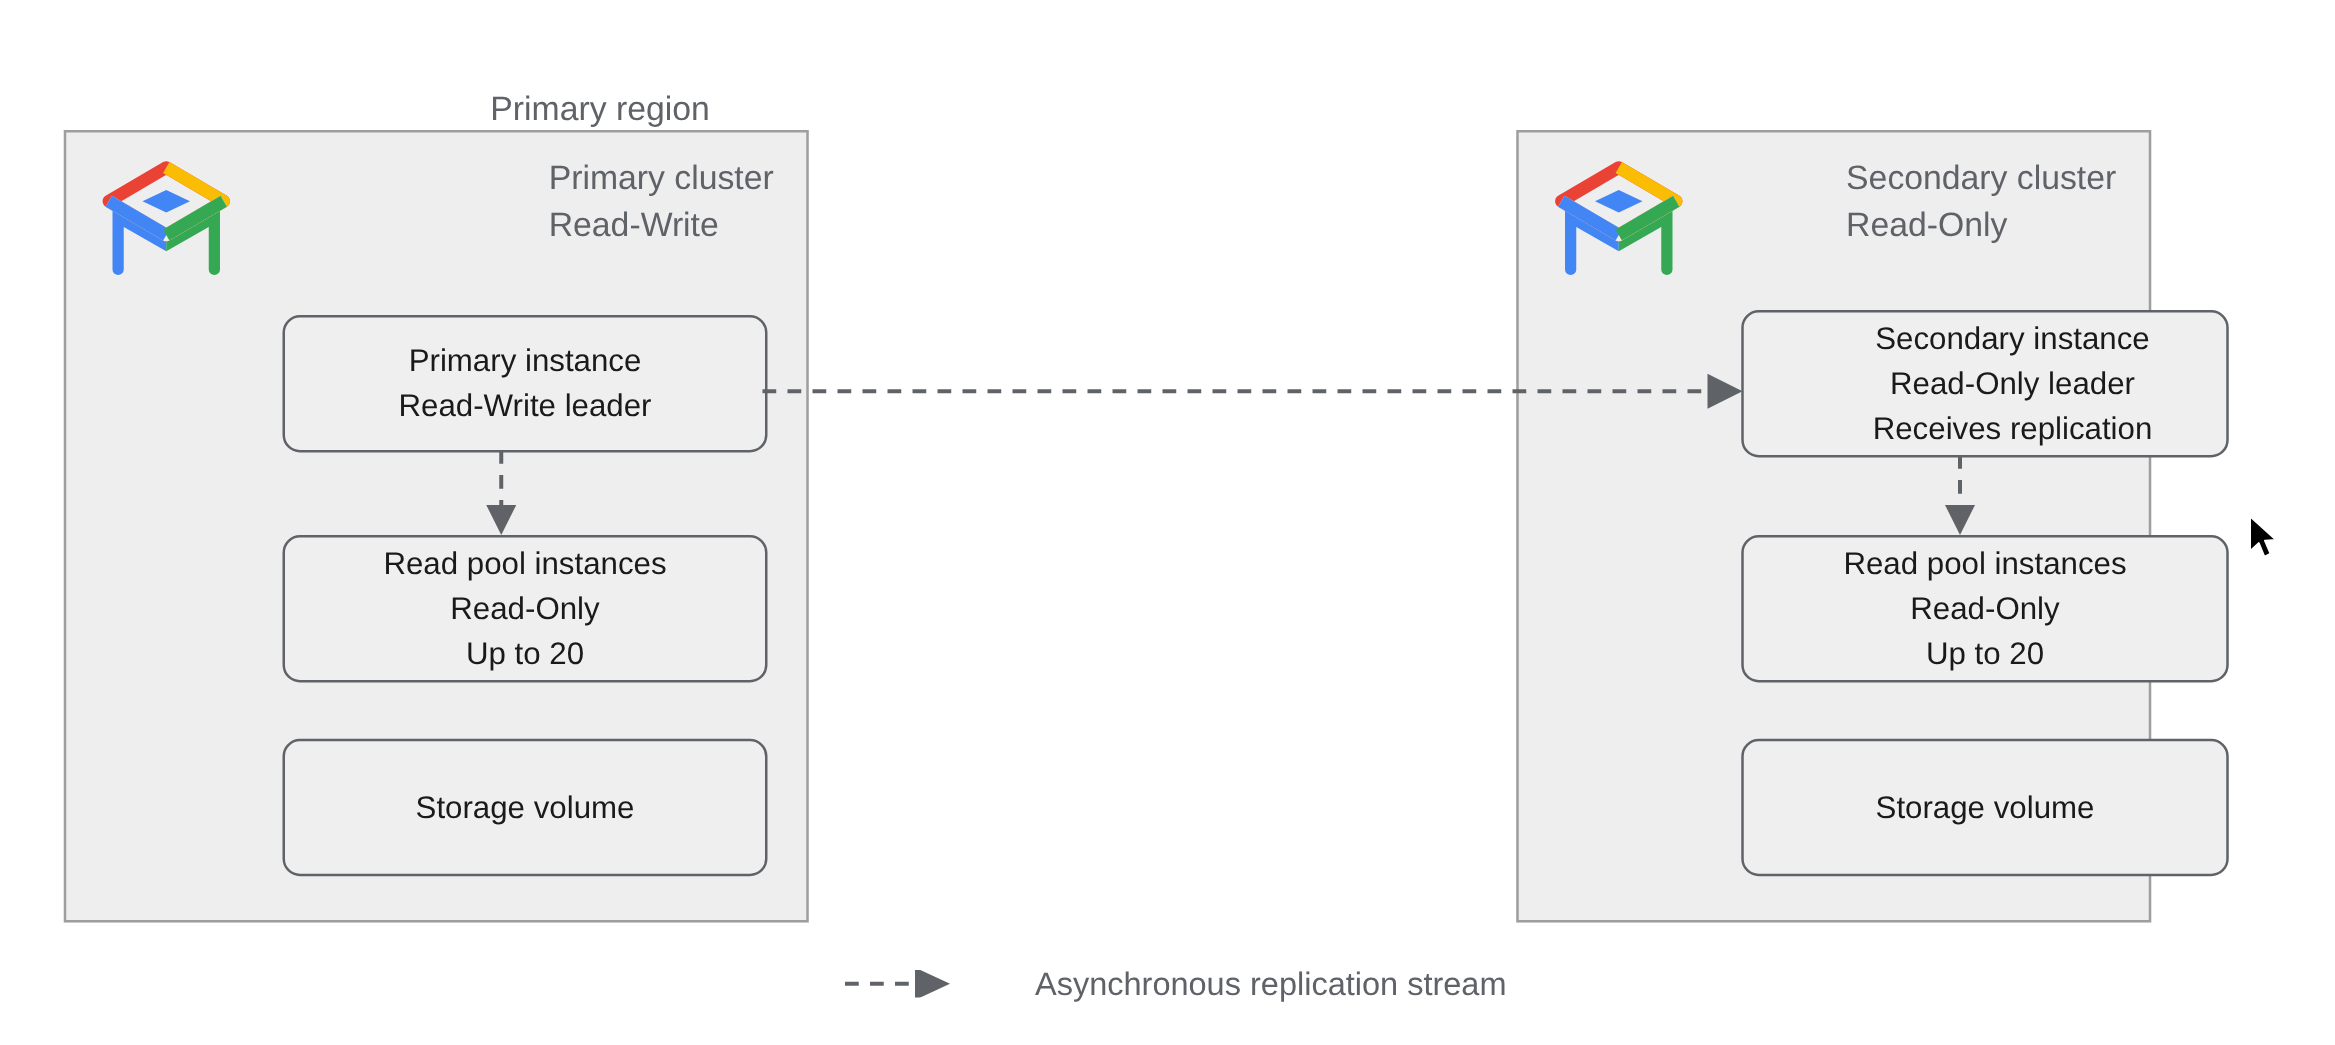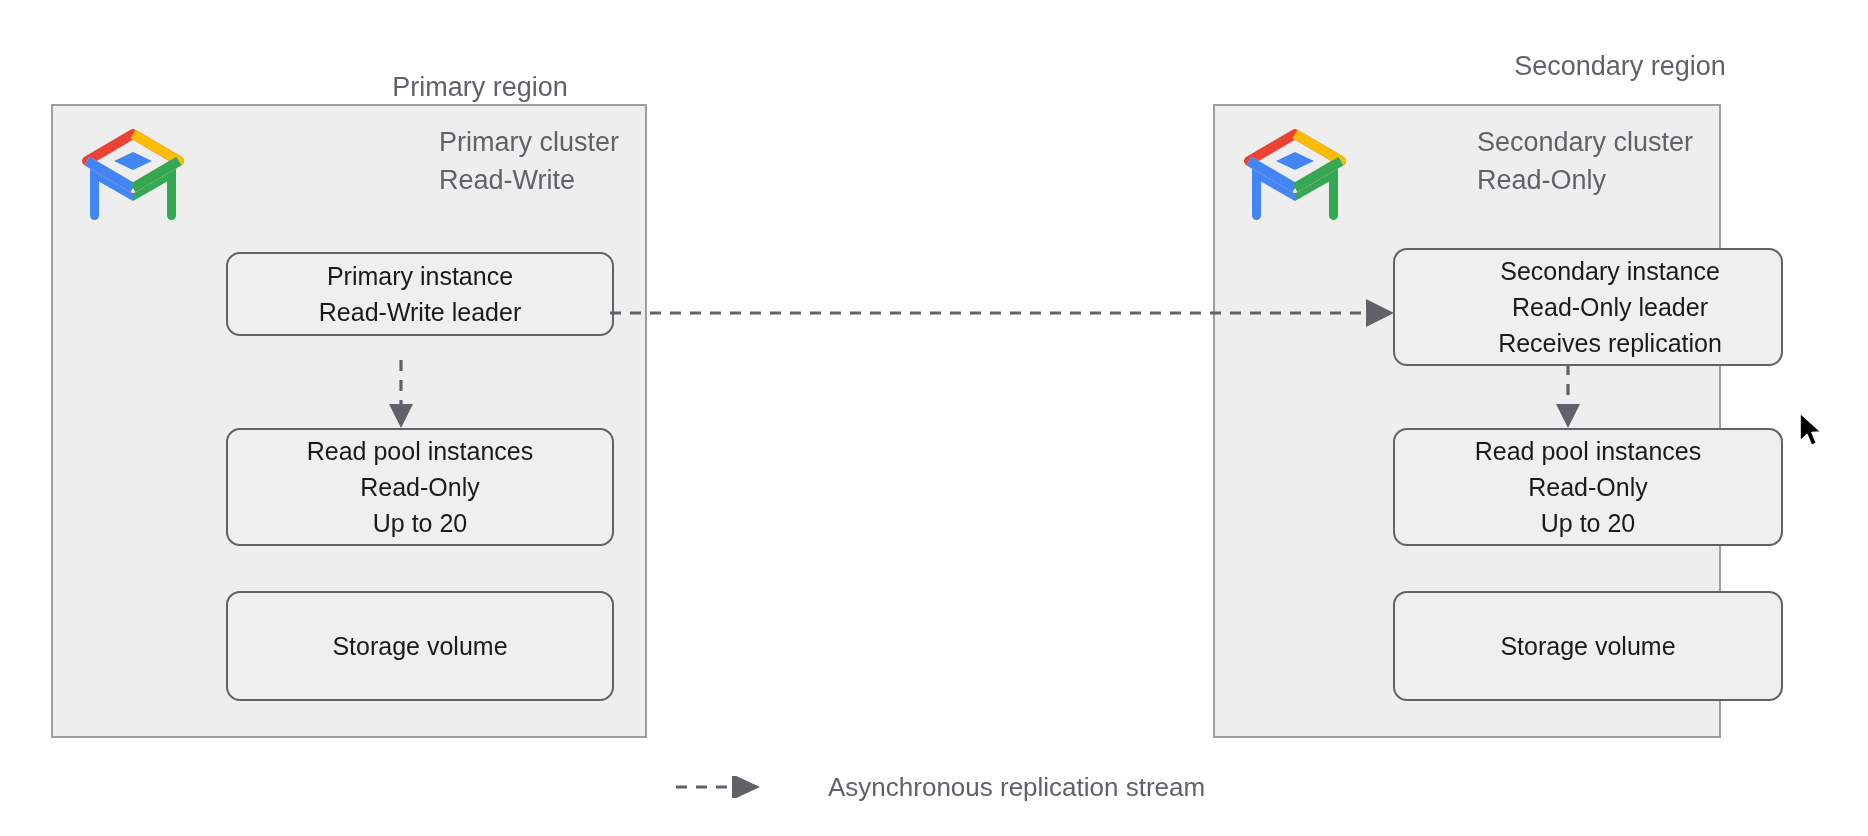--- a/index.html
+++ b/index.html
@@ -74,21 +74,21 @@
     align-items: center;
     justify-content: center;
     color: #1a1a1a;
     font-size: 25px;
     line-height: 36px;
     text-align: center;
     white-space: pre-line;
   }
 
   
-  #node-primary-instance   { left: 173px; top: 146px; width: 388px; height: 84px; }
+  #node-primary-instance   { left: 173px; top: 146px; width: 388px; height: 110px; }
   #node-primary-readpool   { left: 173px; top: 322px; width: 388px; height: 118px; }
   #node-primary-storage    { left: 173px; top: 485px; width: 388px; height: 110px; }
   
   #node-secondary-instance { left: 178px; top: 142px; width: 390px; height: 118px; padding-left: 44px; }
   #node-secondary-readpool { left: 178px; top: 322px; width: 390px; height: 118px; }
   #node-secondary-storage  { left: 178px; top: 485px; width: 390px; height: 110px; }
 
   
   .connector-svg {
     position: absolute;
@@ -168,21 +168,20 @@
 Up to 20</div>
 
     <div id="node-primary-storage" class="node-box">Storage volume</div>
 
     <svg class="connector-svg" style="left:320px; top:254px; width:96px; height:74px;" viewBox="0 0 96 74">
       <line class="conn-line" x1="28" y1="0" x2="28" y2="48"></line>
       <polygon class="conn-head" points="28,68 16,44 40,44"></polygon>
     </svg>
   </div>
 
-  <div id="region-label-secondary" class="region-label">Secondary region</div>
 
   <div id="cluster-panel-secondary" class="cluster-panel">
 
     <div class="cluster-title">Secondary cluster
 Read-Only</div>
 
     <svg class="alloydb-logo" viewBox="0 0 112 110" aria-hidden="true">
       <rect x="13" y="40" width="9" height="56" rx="4.5" fill="#4285f4"></rect>
       <rect x="90" y="40" width="9" height="56" rx="4.5" fill="#34a853"></rect>
       <path d="M17.5 44.5 L56 66.5 L56 77 L17.5 55 Z" fill="#4285f4"></path>

